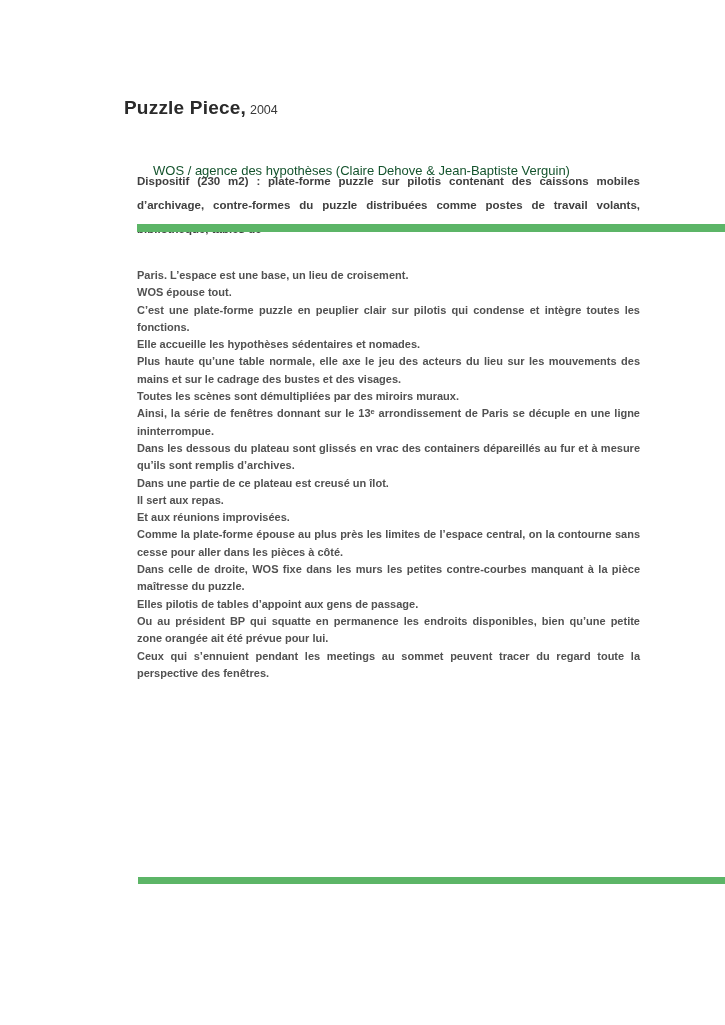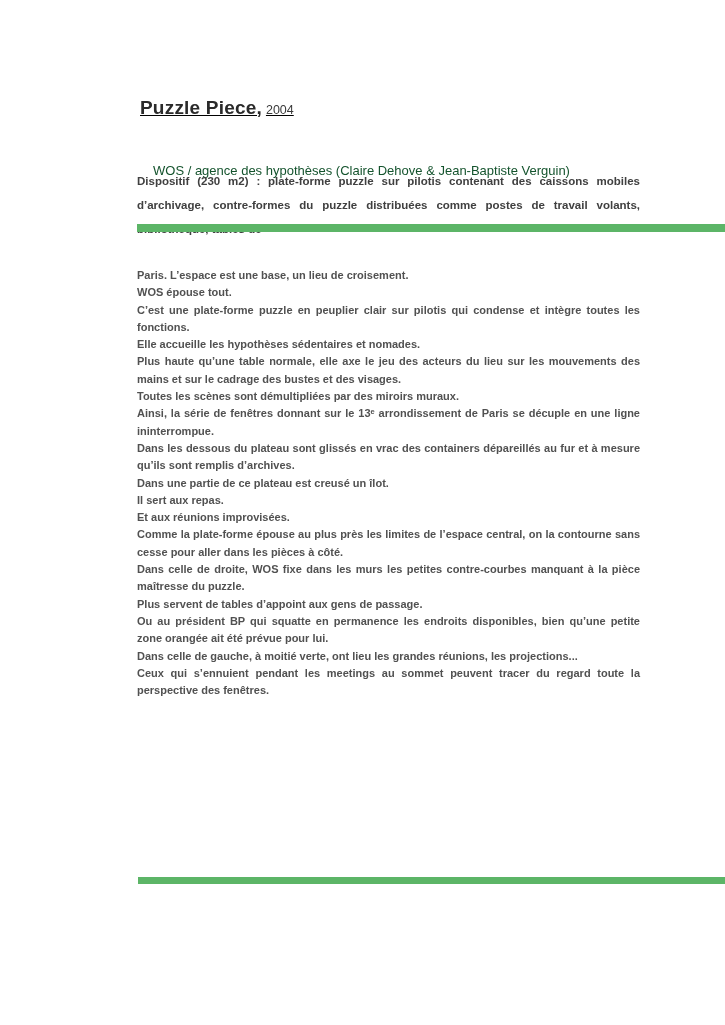--- a/index.html
+++ b/index.html
@@ -10,25 +10,24 @@
   .page {
     position: relative;
     width: 725px;
     height: 1025px;
     background: #ffffff;
     overflow: hidden;
     font-family: "Liberation Sans", sans-serif;
   }
   .title-block {
     position: absolute;
-    left: 140px;
+    left: 124px;
     top: 97px;
     width: 503px;
     white-space: nowrap;
-    text-decoration: underline;
   }
   .title-main {
     font-size: 19px;
     font-weight: bold;
     color: #2a2a2a;
     letter-spacing: 0.2px;
   }
   .title-year {
     font-size: 12.5px;
     font-weight: normal;
@@ -122,24 +121,23 @@
       <p class="para">Dans une partie de ce plateau est creusé un îlot.</p>
 
       <p class="para">Il sert aux repas.</p>
 
       <p class="para">Et aux réunions improvisées.</p>
 
       <p class="para">Comme la plate-forme épouse au plus près les limites de l’espace central, on la contourne sans cesse pour aller dans les pièces à côté.</p>
 
       <p class="para">Dans celle de droite, WOS fixe dans les murs les petites contre-courbes manquant à la pièce maîtresse du puzzle.</p>
 
-      <p class="para">Plus servent de tables d’appoint aux gens de passage.</p>
+      <p class="para">Elles pilotis de tables d’appoint aux gens de passage.</p>
 
       <p class="para">Ou au président BP qui squatte en permanence les endroits disponibles, bien qu’une petite zone orangée ait été prévue pour lui.</p>
 
-      <p class="para">Dans celle de gauche, à moitié verte, ont lieu les grandes réunions, les projections...</p>
 
       <p class="para">Ceux qui s’ennuient pendant les meetings au sommet peuvent tracer du regard toute la perspective des fenêtres.</p>
     </div>
 
   <div class="green-bar bottom" style="background-color: rgb(92, 181, 103);"></div>
 
 </div>
 
 </body></html>

